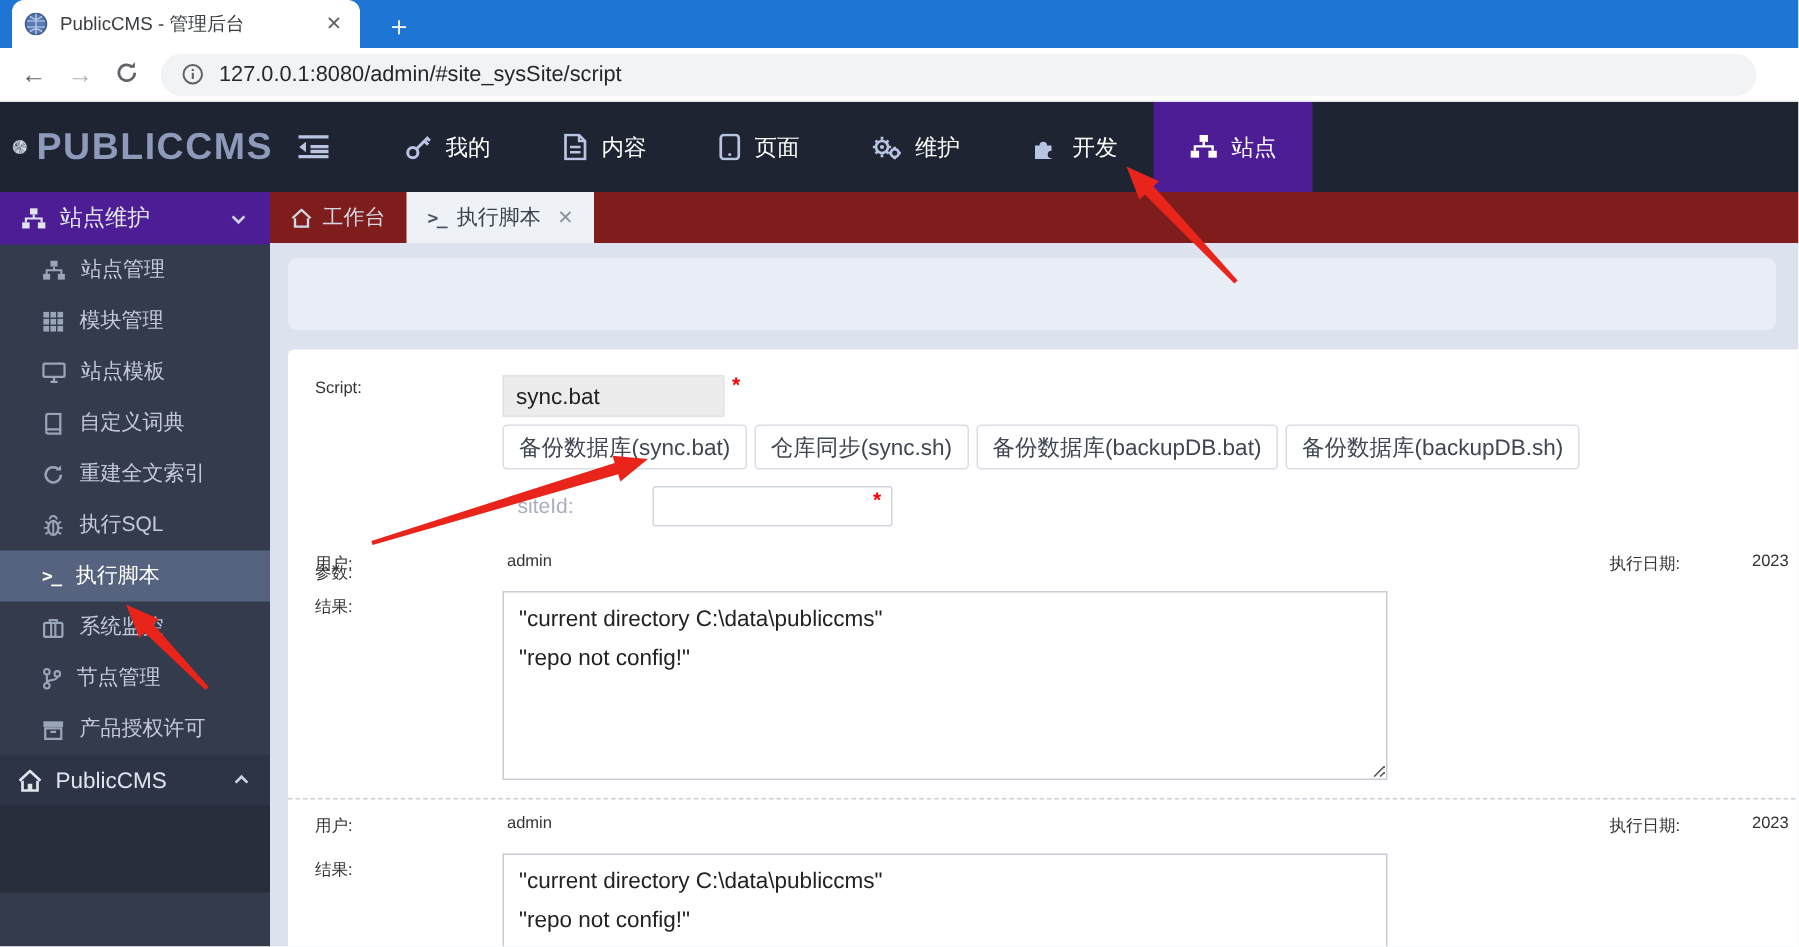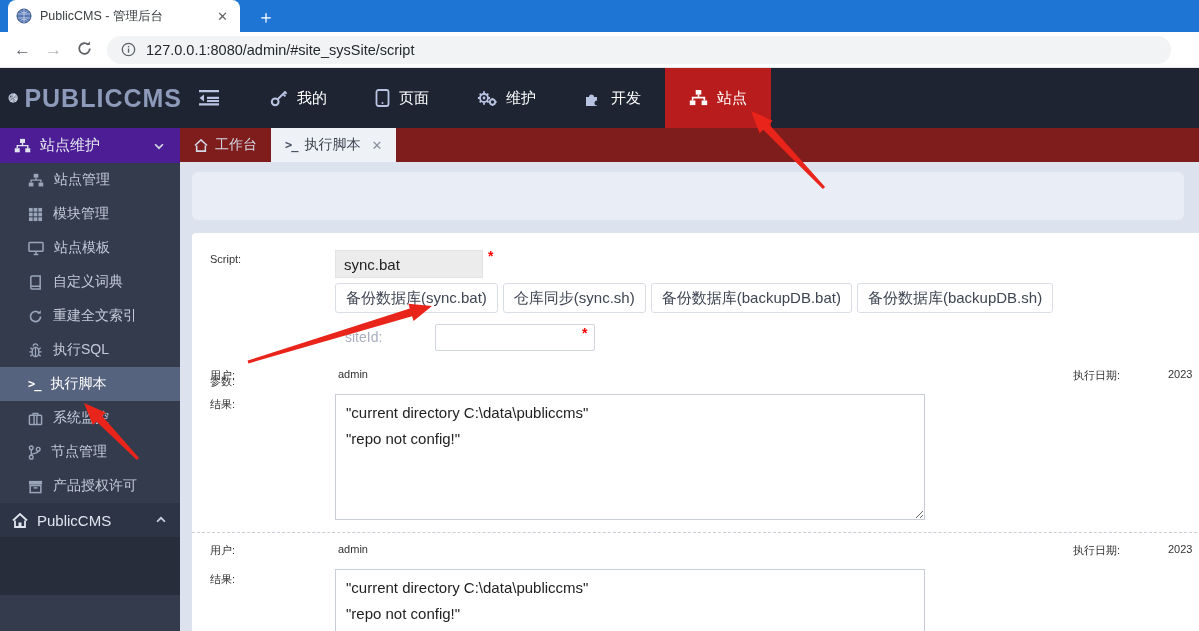--- a/index.html
+++ b/index.html
@@ -17,21 +17,21 @@
   .navbtn.disabled { color:#b3b8bf; }
   .urlpill { margin-left:14px; height:28px; width:1064px; background:#f1f3f4; border-radius:14px; display:flex; align-items:center; padding:0 14px; }
   .urltext { font-size:14.5px; color:#24272c; margin-left:10px; white-space:nowrap; }
 
   
   .topnav { position:absolute; left:0; top:68px; width:1199px; height:60px; background:#1e2432; display:flex; align-items:center; }
   .brand { display:flex; align-items:center; padding-left:8px; width:182px; cursor:pointer; }
   .brand-name { font-size:25px; font-weight:bold; letter-spacing:1px; color:#8d9ab9; margin-left:6px; }
   .menu-toggle { margin-left:16px; margin-right:26px; cursor:pointer; display:flex; }
   .nav-item { display:flex; align-items:center; height:60px; padding:0 24px; color:#fff; font-size:15px; cursor:pointer; gap:9px; }
-  .nav-item.active { background:#b91c1c; }
+  .nav-item.active { background:#4c1d95; }
   .nav-item svg, .menu-toggle svg { display:block; }
 
   
   .sidebar { position:absolute; left:0; top:128px; width:180px; height:503px; background:#333b4d; }
   .side-header { height:35px; background:#4c1d95; display:flex; align-items:center; padding:0 14px; color:#e4e8f1; font-size:15px; gap:9px; cursor:pointer; }
   .side-header .spacer { flex:1; }
   .side-item { height:34px; display:flex; align-items:center; padding-left:28px; gap:10px; color:#c4cad7; font-size:14px; cursor:pointer; }
   .side-item.active { background:#56637f; color:#fff; }
   .side-item svg { flex:0 0 auto; }
   .term-glyph { font-family:"DejaVu Sans Mono","Liberation Mono",monospace; font-weight:bold; font-size:12px; letter-spacing:-1px; }
@@ -124,20 +124,28 @@
     </span>
 
     <div class="nav-item">
       <svg width="18" height="18" viewBox="0 0 18 18">
           <circle cx="5.2" cy="12.8" r="3.4" fill="none" stroke="#b9c4e2" stroke-width="2"></circle>
           <path d="M7.8 10.2L15.6 2.4M12.6 4.6l2.8 2.8M14.6 2.8l2 2" stroke="#b9c4e2" stroke-width="2" fill="none"></path>
         </svg>
       <span>我的</span>
     </div>
     <div class="nav-item">
+      <svg width="17" height="18" viewBox="0 0 17 18">
+          <path d="M2 1h9l4 4v12H2z" fill="none" stroke="#b9c4e2" stroke-width="1.8"></path>
+          <path d="M11 1v4h4" fill="none" stroke="#b9c4e2" stroke-width="1.6"></path>
+          <path d="M5 9h7M5 12.5h7" stroke="#b9c4e2" stroke-width="1.6"></path>
+        </svg>
+      <span>内容</span>
+    </div>
+    <div class="nav-item">
       <svg width="15" height="18" viewBox="0 0 15 18">
           <rect x="1.5" y="1" width="12" height="16" rx="2" fill="none" stroke="#b9c4e2" stroke-width="1.8"></rect>
           <circle cx="7.5" cy="14" r="1" fill="#b9c4e2"></circle>
         </svg>
       <span>页面</span>
     </div>
     <div class="nav-item">
       <svg width="20" height="18" viewBox="0 0 20 18">
         <g stroke="#b9c4e2" stroke-width="1.8" fill="none">
           <circle cx="7" cy="9" r="4"></circle>

